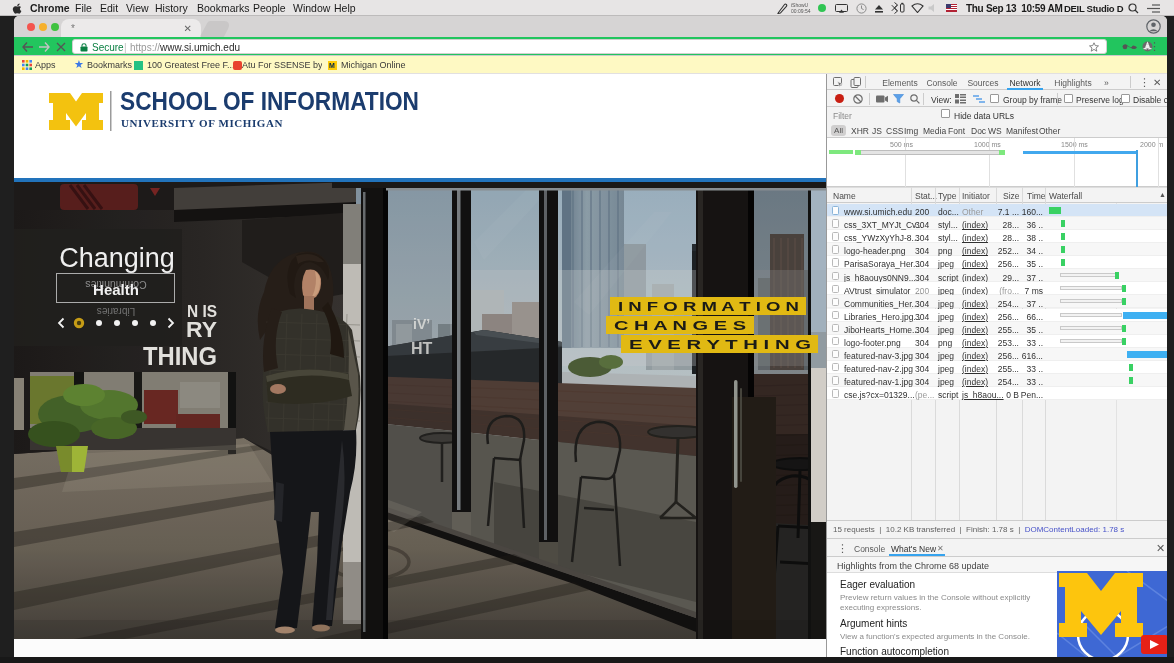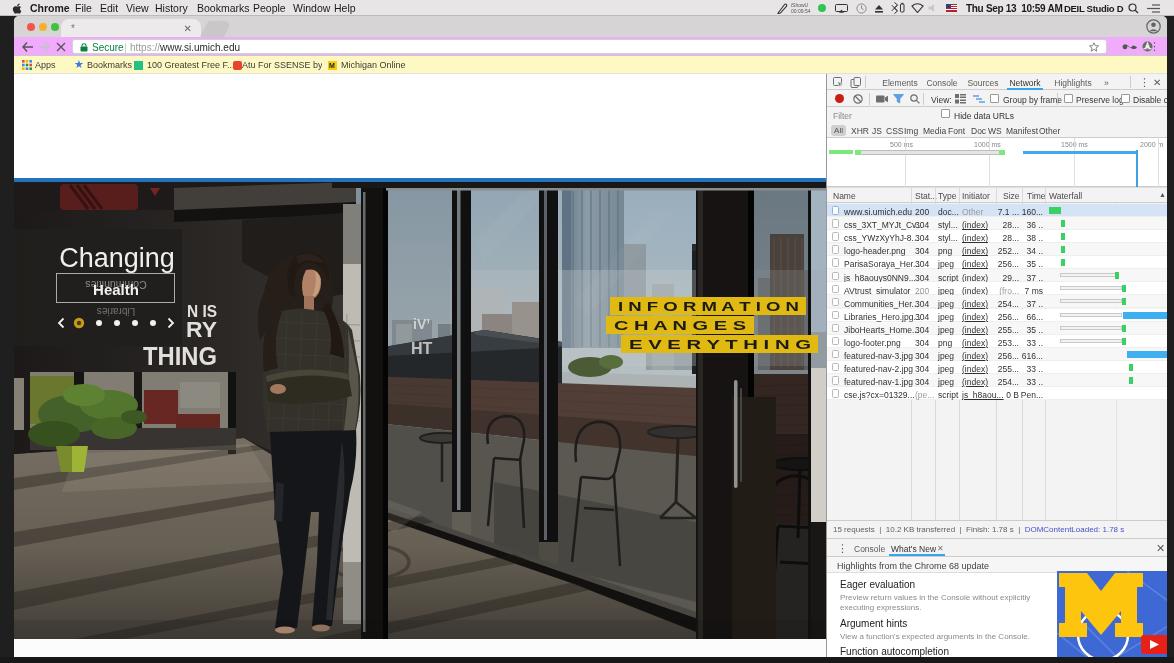--- a/index.html
+++ b/index.html
@@ -6,21 +6,21 @@
   html,body { width:1174px; height:663px; overflow:hidden; background:#1f1f1f; }
   body { font-family:"Liberation Sans", sans-serif; position:relative; }
   .abs { position:absolute; }
   #menubar { position:absolute; left:0; top:0; width:1174px; height:16px; background:#e7e5e5; border-bottom:1px solid #bdbbbb; font-size:10.5px; color:#1b1b1b; }
   #menubar .mi { position:absolute; top:1.5px; line-height:13px; white-space:nowrap; }
   #win { position:absolute; left:14px; top:16px; width:1153px; height:641px; background:#dedede; border-radius:5px 5px 0 0; overflow:hidden; }
   #tabstrip { position:absolute; left:0; top:0; width:1153px; height:21px; background:#d6d4d4; }
   .tl { position:absolute; top:7px; width:8px; height:8px; border-radius:50%; }
   #tab { position:absolute; left:47px; top:3px; width:140px; height:18px; background:#eceaea; border-radius:8px 8px 0 0; font-size:10px; }
   #newtab { position:absolute; left:190px; top:5px; width:24px; height:16px; background:#c9c7c7; border-radius:2px 8px 0 2px; transform:skewX(-28deg); }
-  #toolbar { position:absolute; left:0; top:21px; width:1153px; height:19px; background:#f0abfc; border-bottom:1px solid #cbc9c9; }
+  #toolbar { position:absolute; left:0; top:21px; width:1153px; height:19px; background:#22c55e; border-bottom:1px solid #cbc9c9; }
   #urlbox { position:absolute; left:58px; top:2px; width:1035px; height:15px; background:#fff; border:1px solid #d2d0d0; border-radius:3px; font-size:10px; }
   #bookbar { position:absolute; left:0; top:40px; width:1153px; height:18px; background:#fef9c3; border-bottom:1px solid #e2e0e0; font-size:9px; color:#3a3a3a; }
   .bki { position:absolute; top:3px; height:13px; line-height:13px; white-space:nowrap; }
   #content { position:absolute; left:0; top:58px; width:1153px; height:583px; background:#fff; }
   #page { position:absolute; left:0; top:0; width:812px; height:583px; background:#fff; overflow:hidden; }
   #devtools { position:absolute; left:812px; top:0; width:341px; height:583px; background:#f3f3f3; border-left:1px solid #999; font-size:8.5px; color:#333; overflow:hidden; }
   #siteheader { position:absolute; left:0; top:0; width:812px; height:104px; background:#fff; }
   #bluebar { position:absolute; left:0; top:104px; width:812px; height:4px; background:#2273bb; }
   #hero { position:absolute; left:0; top:108px; width:812px; height:457px; overflow:hidden; }
   #pagefoot { position:absolute; left:0; top:565px; width:812px; height:18px; background:#fcfcfc; }
@@ -169,20 +169,26 @@
 <div class="bki" style="left:133px;">100 Greatest Free F...</div>
 <div class="bki" style="left:219px;top:4.5px;width:9px;height:9px;background:#e8432e;border-radius:2px;"></div>
 <div class="bki" style="left:228px;width:80px;overflow:hidden;">Atu For SSENSE by...</div>
 <div class="bki" style="left:314px;top:4.5px;width:9px;height:9px;background:#ffcb05;">
         <span style="position:absolute;left:1px;top:1px;font-size:7px;line-height:7px;font-weight:bold;color:#00274c;">M</span>
       </div>
 <div class="bki" style="left:327px;">Michigan Online</div>
 </div>
 <div id="content">
 <div id="page">
+<div id="siteheader"><svg width="812" height="104" viewBox="0 0 812 104">
+<path d="M35 19 L56 19 L62 27.5 L68 19 L89 19 L89 29 L85 29 L85 46 L89 46 L89 56 L68 56 L68 46 L72 46 L72 39 L62 52.5 L52 39 L52 46 L56 46 L56 56 L35 56 L35 46 L39 46 L39 29 L35 29 Z" fill="#f3c20f"></path>
+<rect x="96" y="17" width="1.5" height="40" fill="#9b9b9b"></rect>
+<text x="106" y="36" font-size="26" font-weight="bold" fill="#1b3c6e" textLength="299" lengthAdjust="spacingAndGlyphs">SCHOOL OF INFORMATION</text>
+<text x="107" y="53" font-size="11" font-weight="bold" fill="#1b3c6e" font-family="Liberation Serif, serif" letter-spacing="0.6">UNIVERSITY OF MICHIGAN</text>
+</svg></div>
 <div id="bluebar"></div>
 <div id="hero"><svg width="812" height="457" viewBox="0 0 812 457">
 <defs>
 <linearGradient id="sky" x1="0" y1="0" x2="0" y2="1">
                 <stop offset="0" stop-color="#aec5d6"></stop>
                 <stop offset="0.45" stop-color="#c2d2dc"></stop>
                 <stop offset="1" stop-color="#dde2e1"></stop>
               </linearGradient>
 <linearGradient id="floor" x1="0" y1="0" x2="0" y2="1">
                 <stop offset="0" stop-color="#7d7467"></stop>

